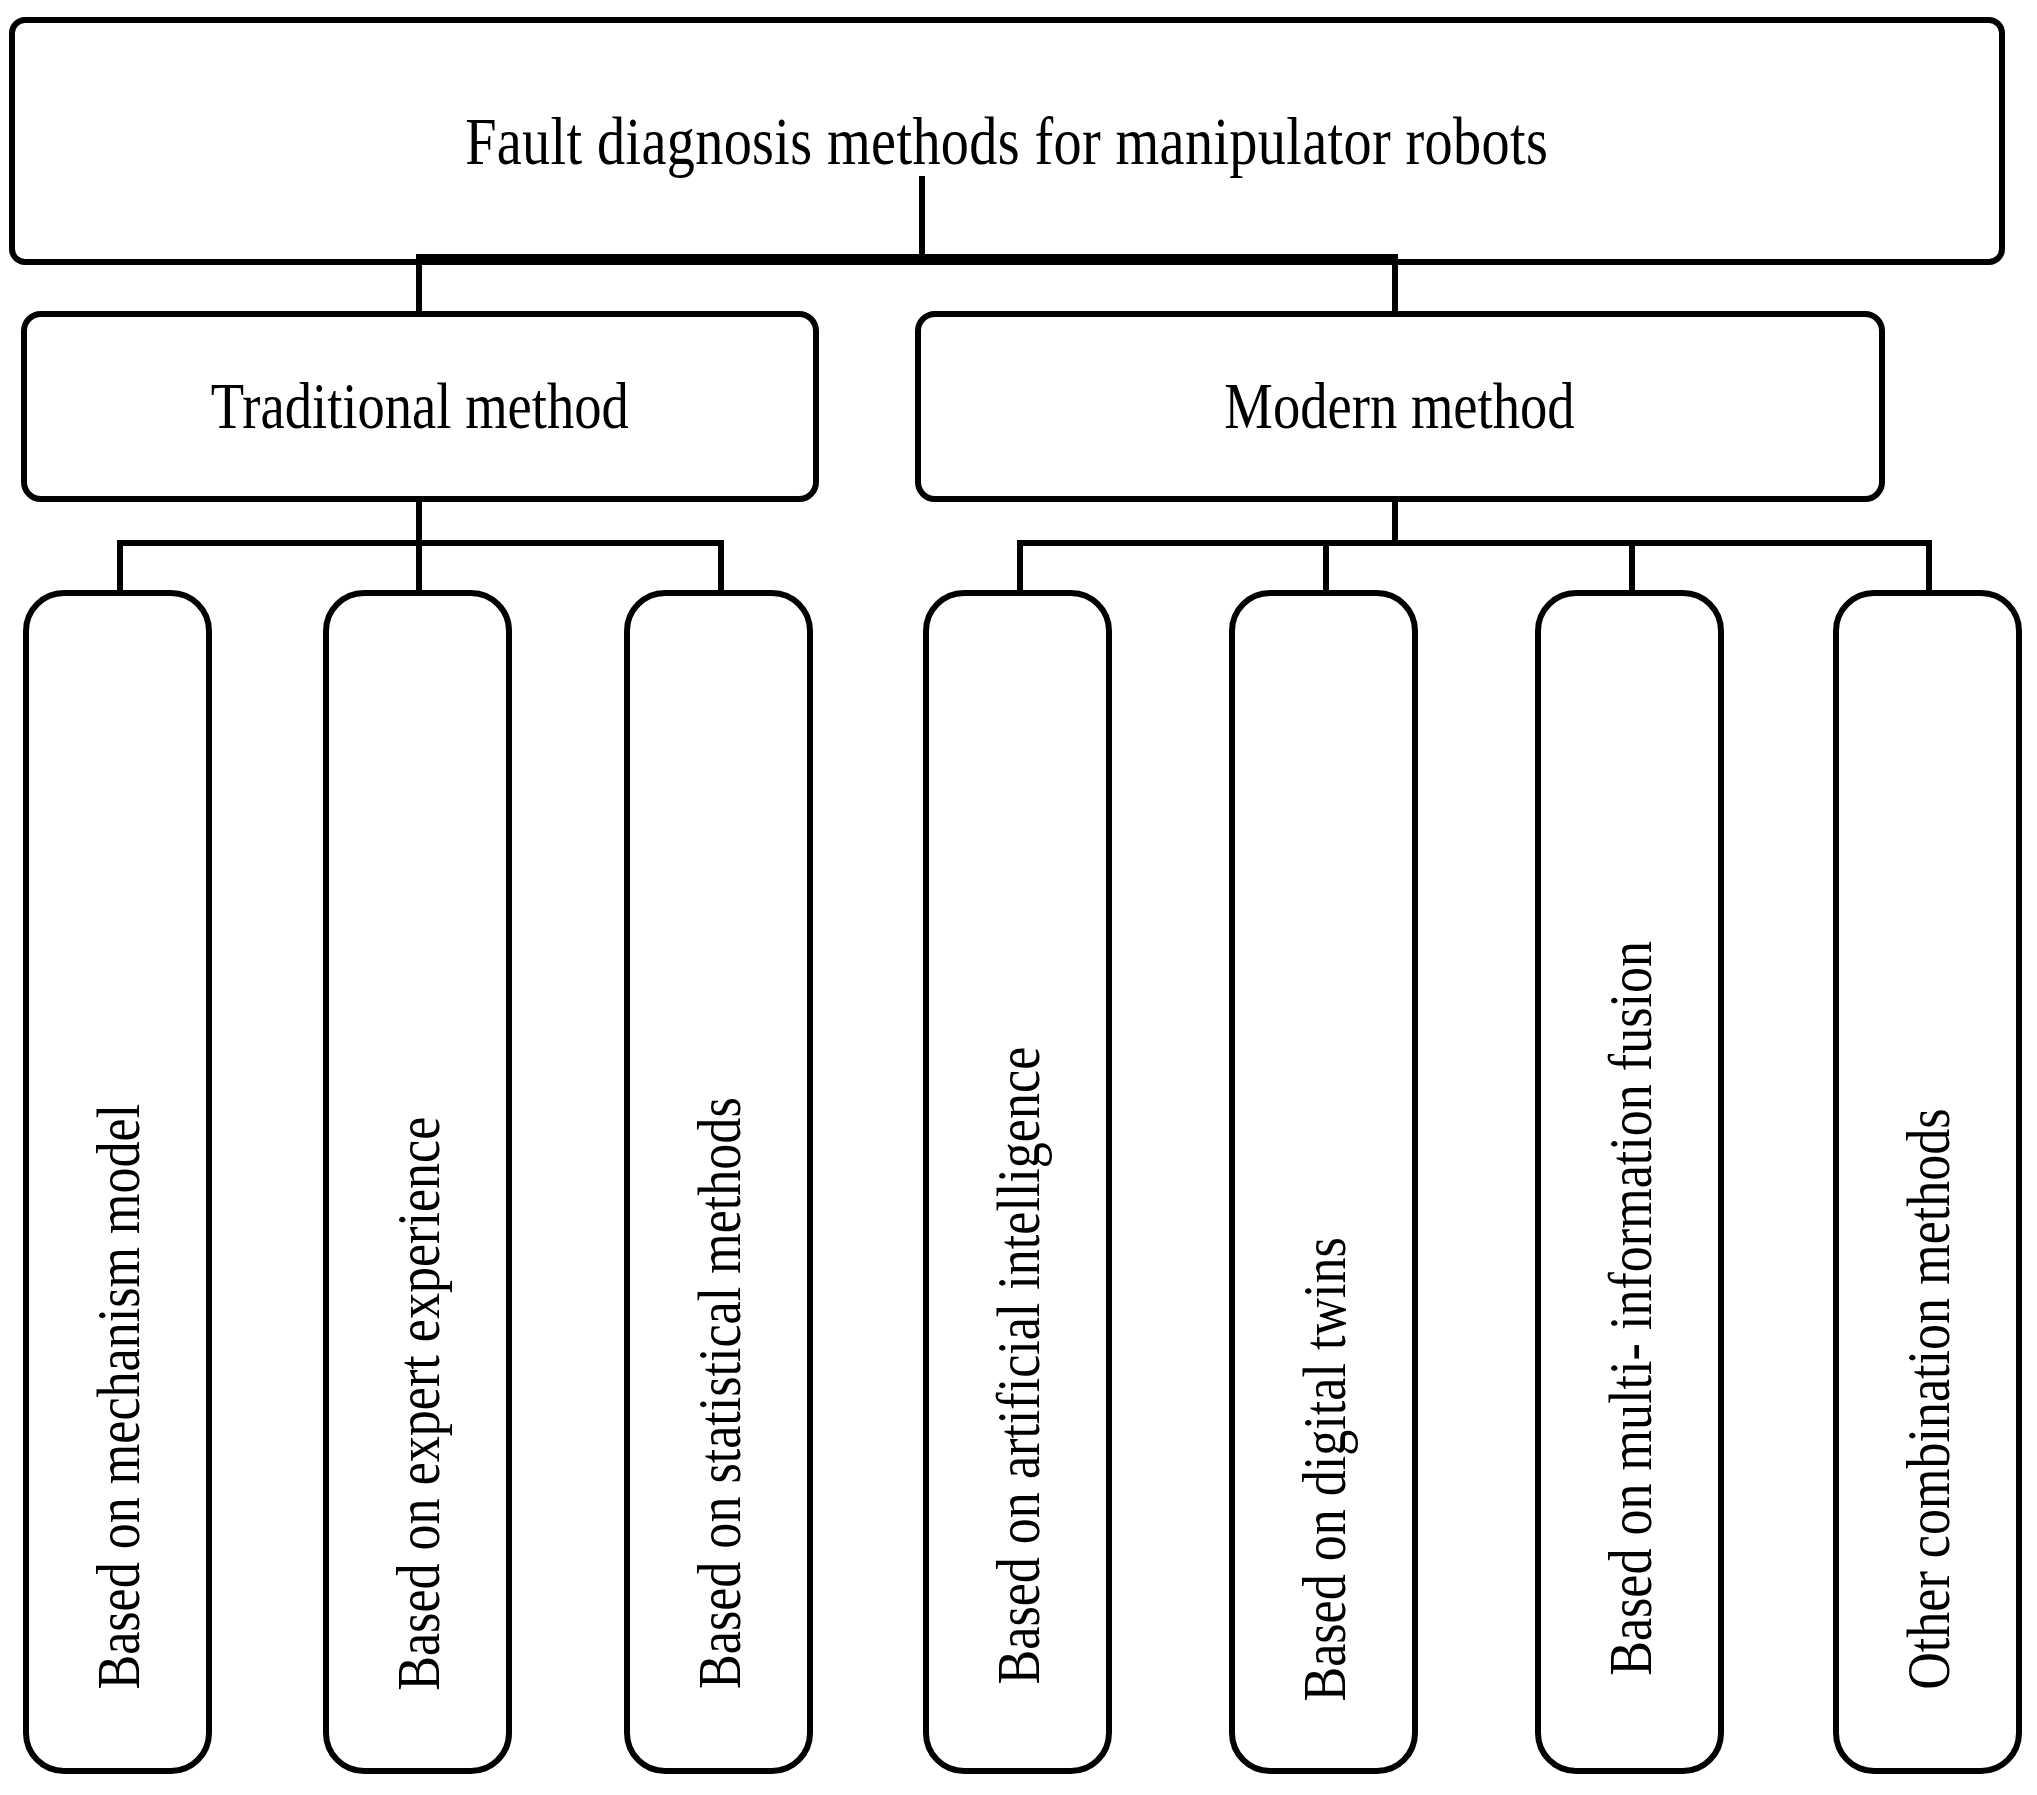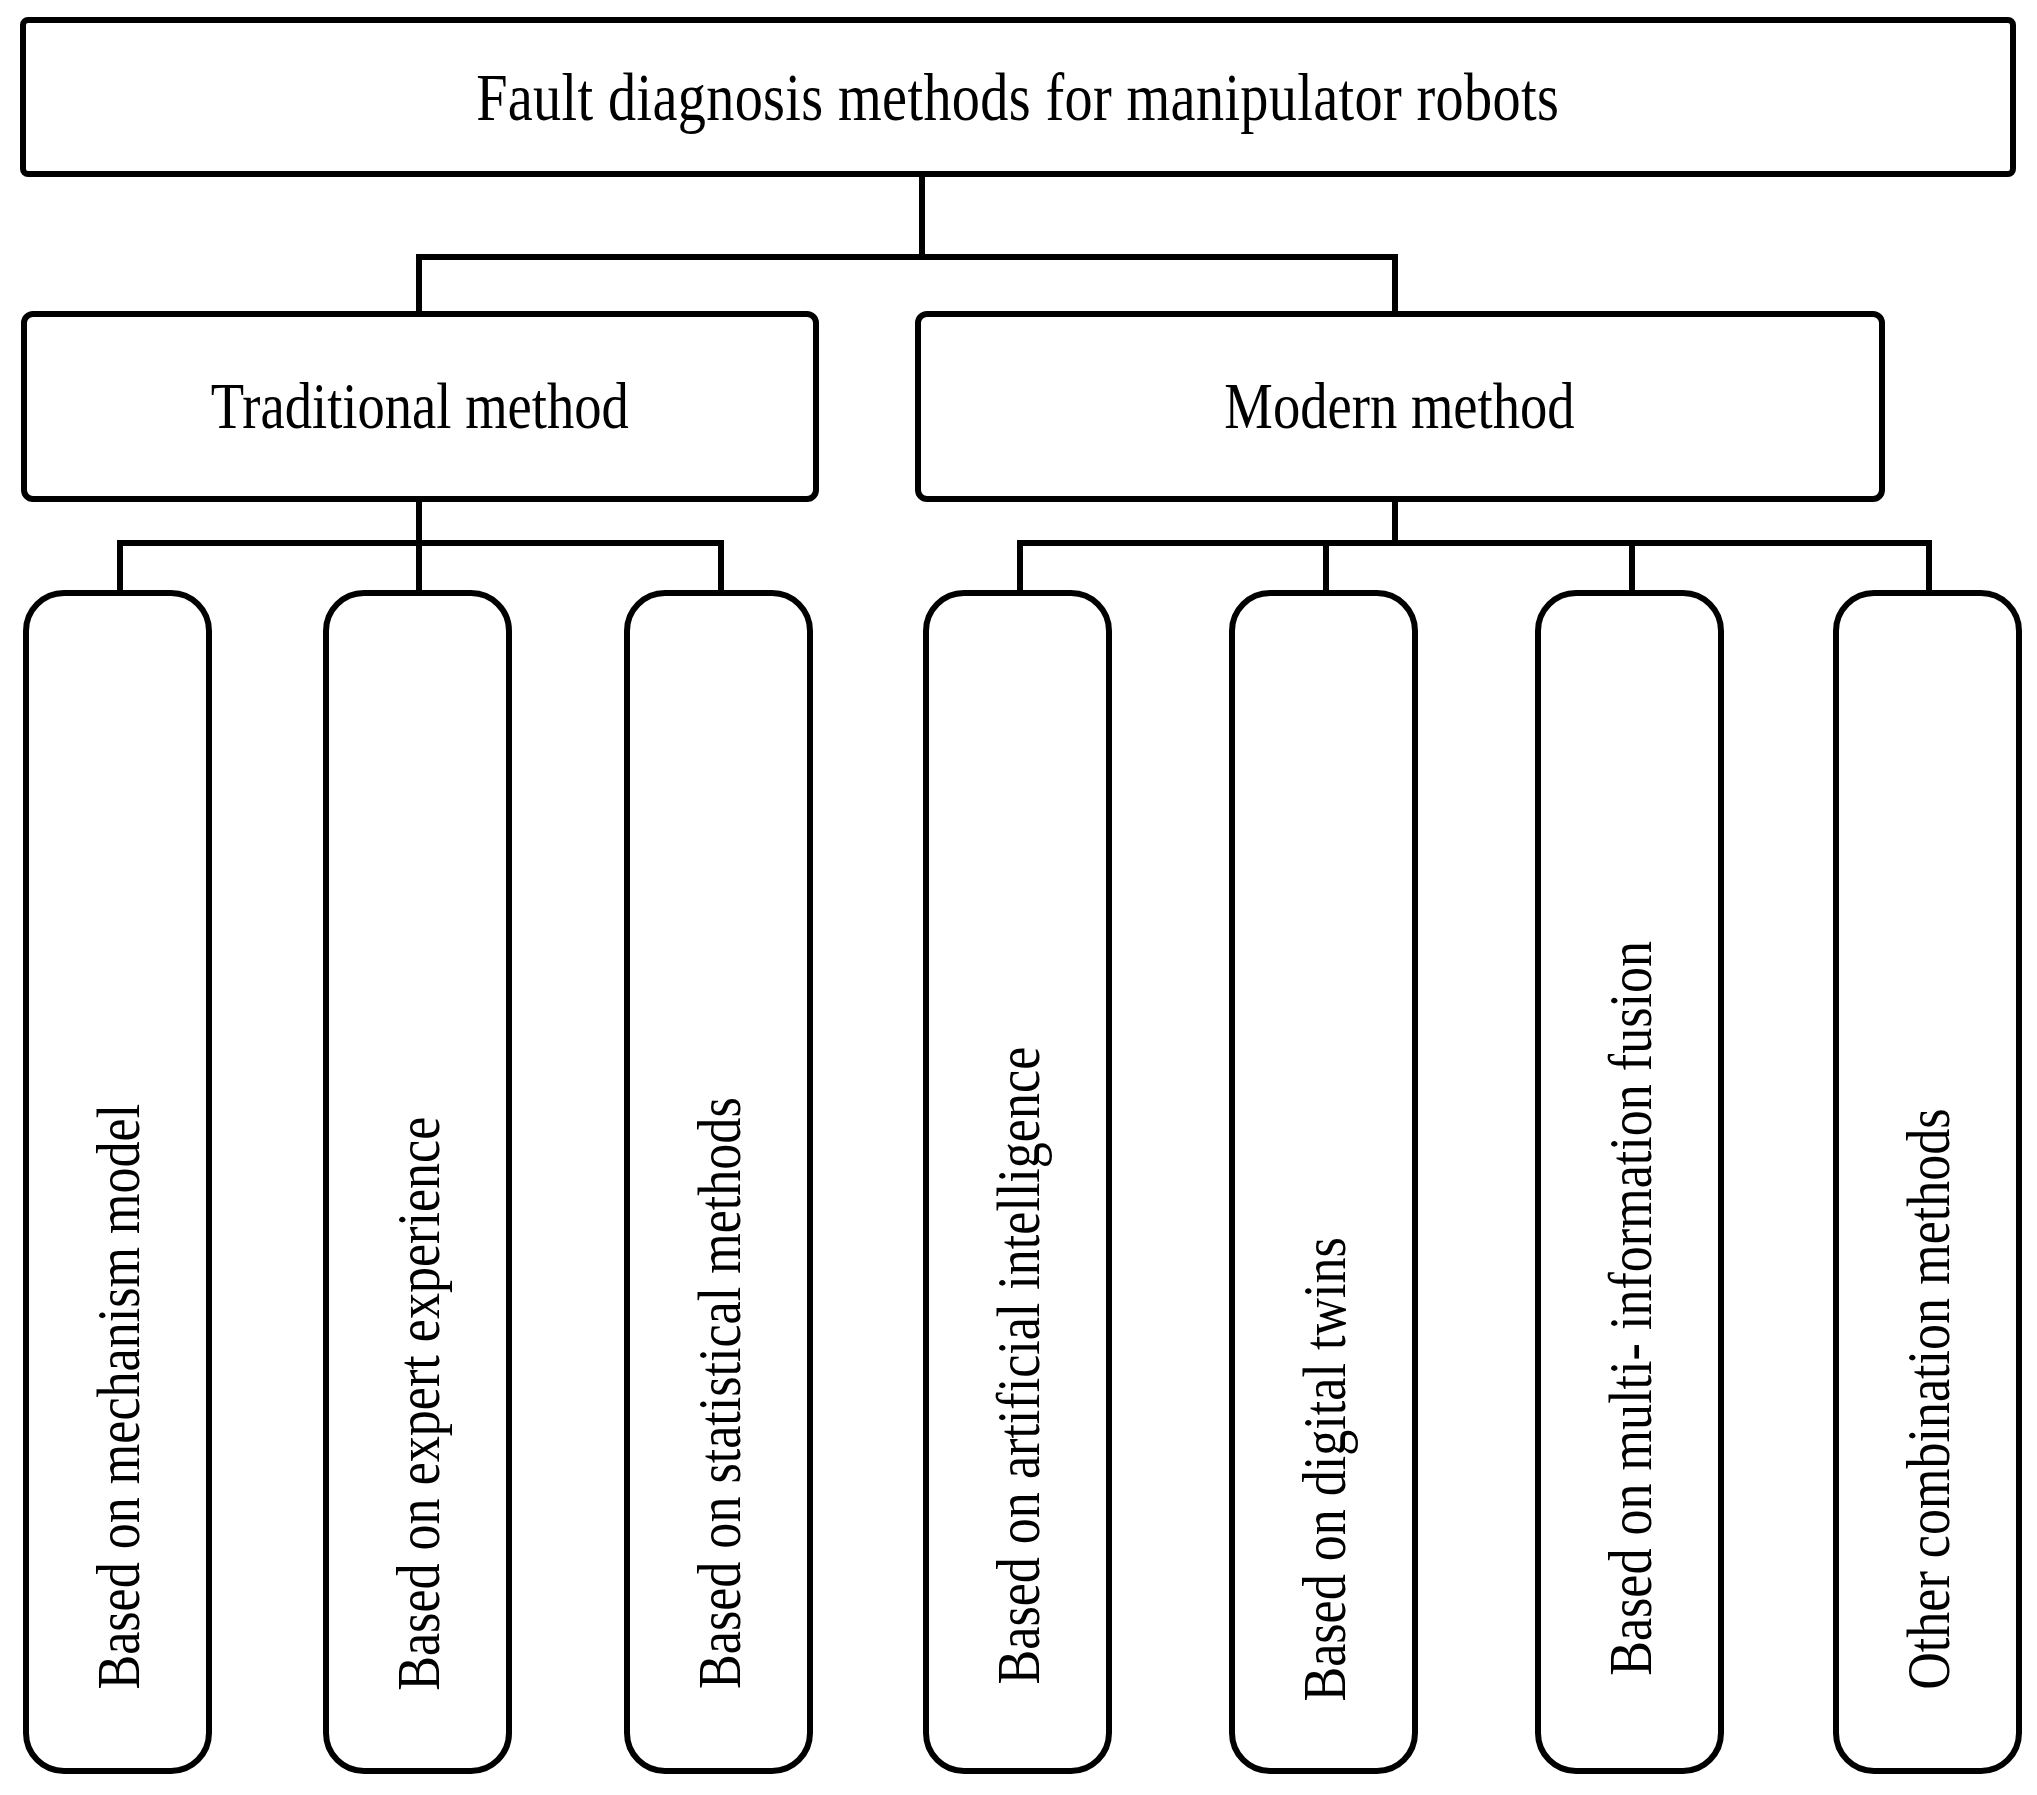--- a/index.html
+++ b/index.html
@@ -23,38 +23,38 @@
     background: #ffffff;
     border: 6px solid #000000;
     border-radius: 38px;
     display: flex;
     align-items: center;
     justify-content: center;
     color: #000000;
   }
 
   .node.root {
-    left: 20px;
+    left: 9px;
     top: 17px;
     width: 1996px;
-    height: 160px;
-    border-radius: 8px;
+    height: 248px;
+    border-radius: 16px;
   }
   .node.root .label {
     font-size: 67px;
     line-height: 1;
     transform: scaleX(0.84);
     white-space: nowrap;
     letter-spacing: 0.4px;
   }
 
   .node.mid {
     top: 311px;
     height: 191px;
-    border-radius: 12px;
+    border-radius: 20px;
   }
   .node.mid .label {
     font-size: 65px;
     line-height: 1;
     transform: scaleX(0.84);
     white-space: nowrap;
   }
   .node.mid.traditional { left: 20.6px;   width: 798px; }
   .node.mid.modern      { left: 915px; width: 970px; }
 

